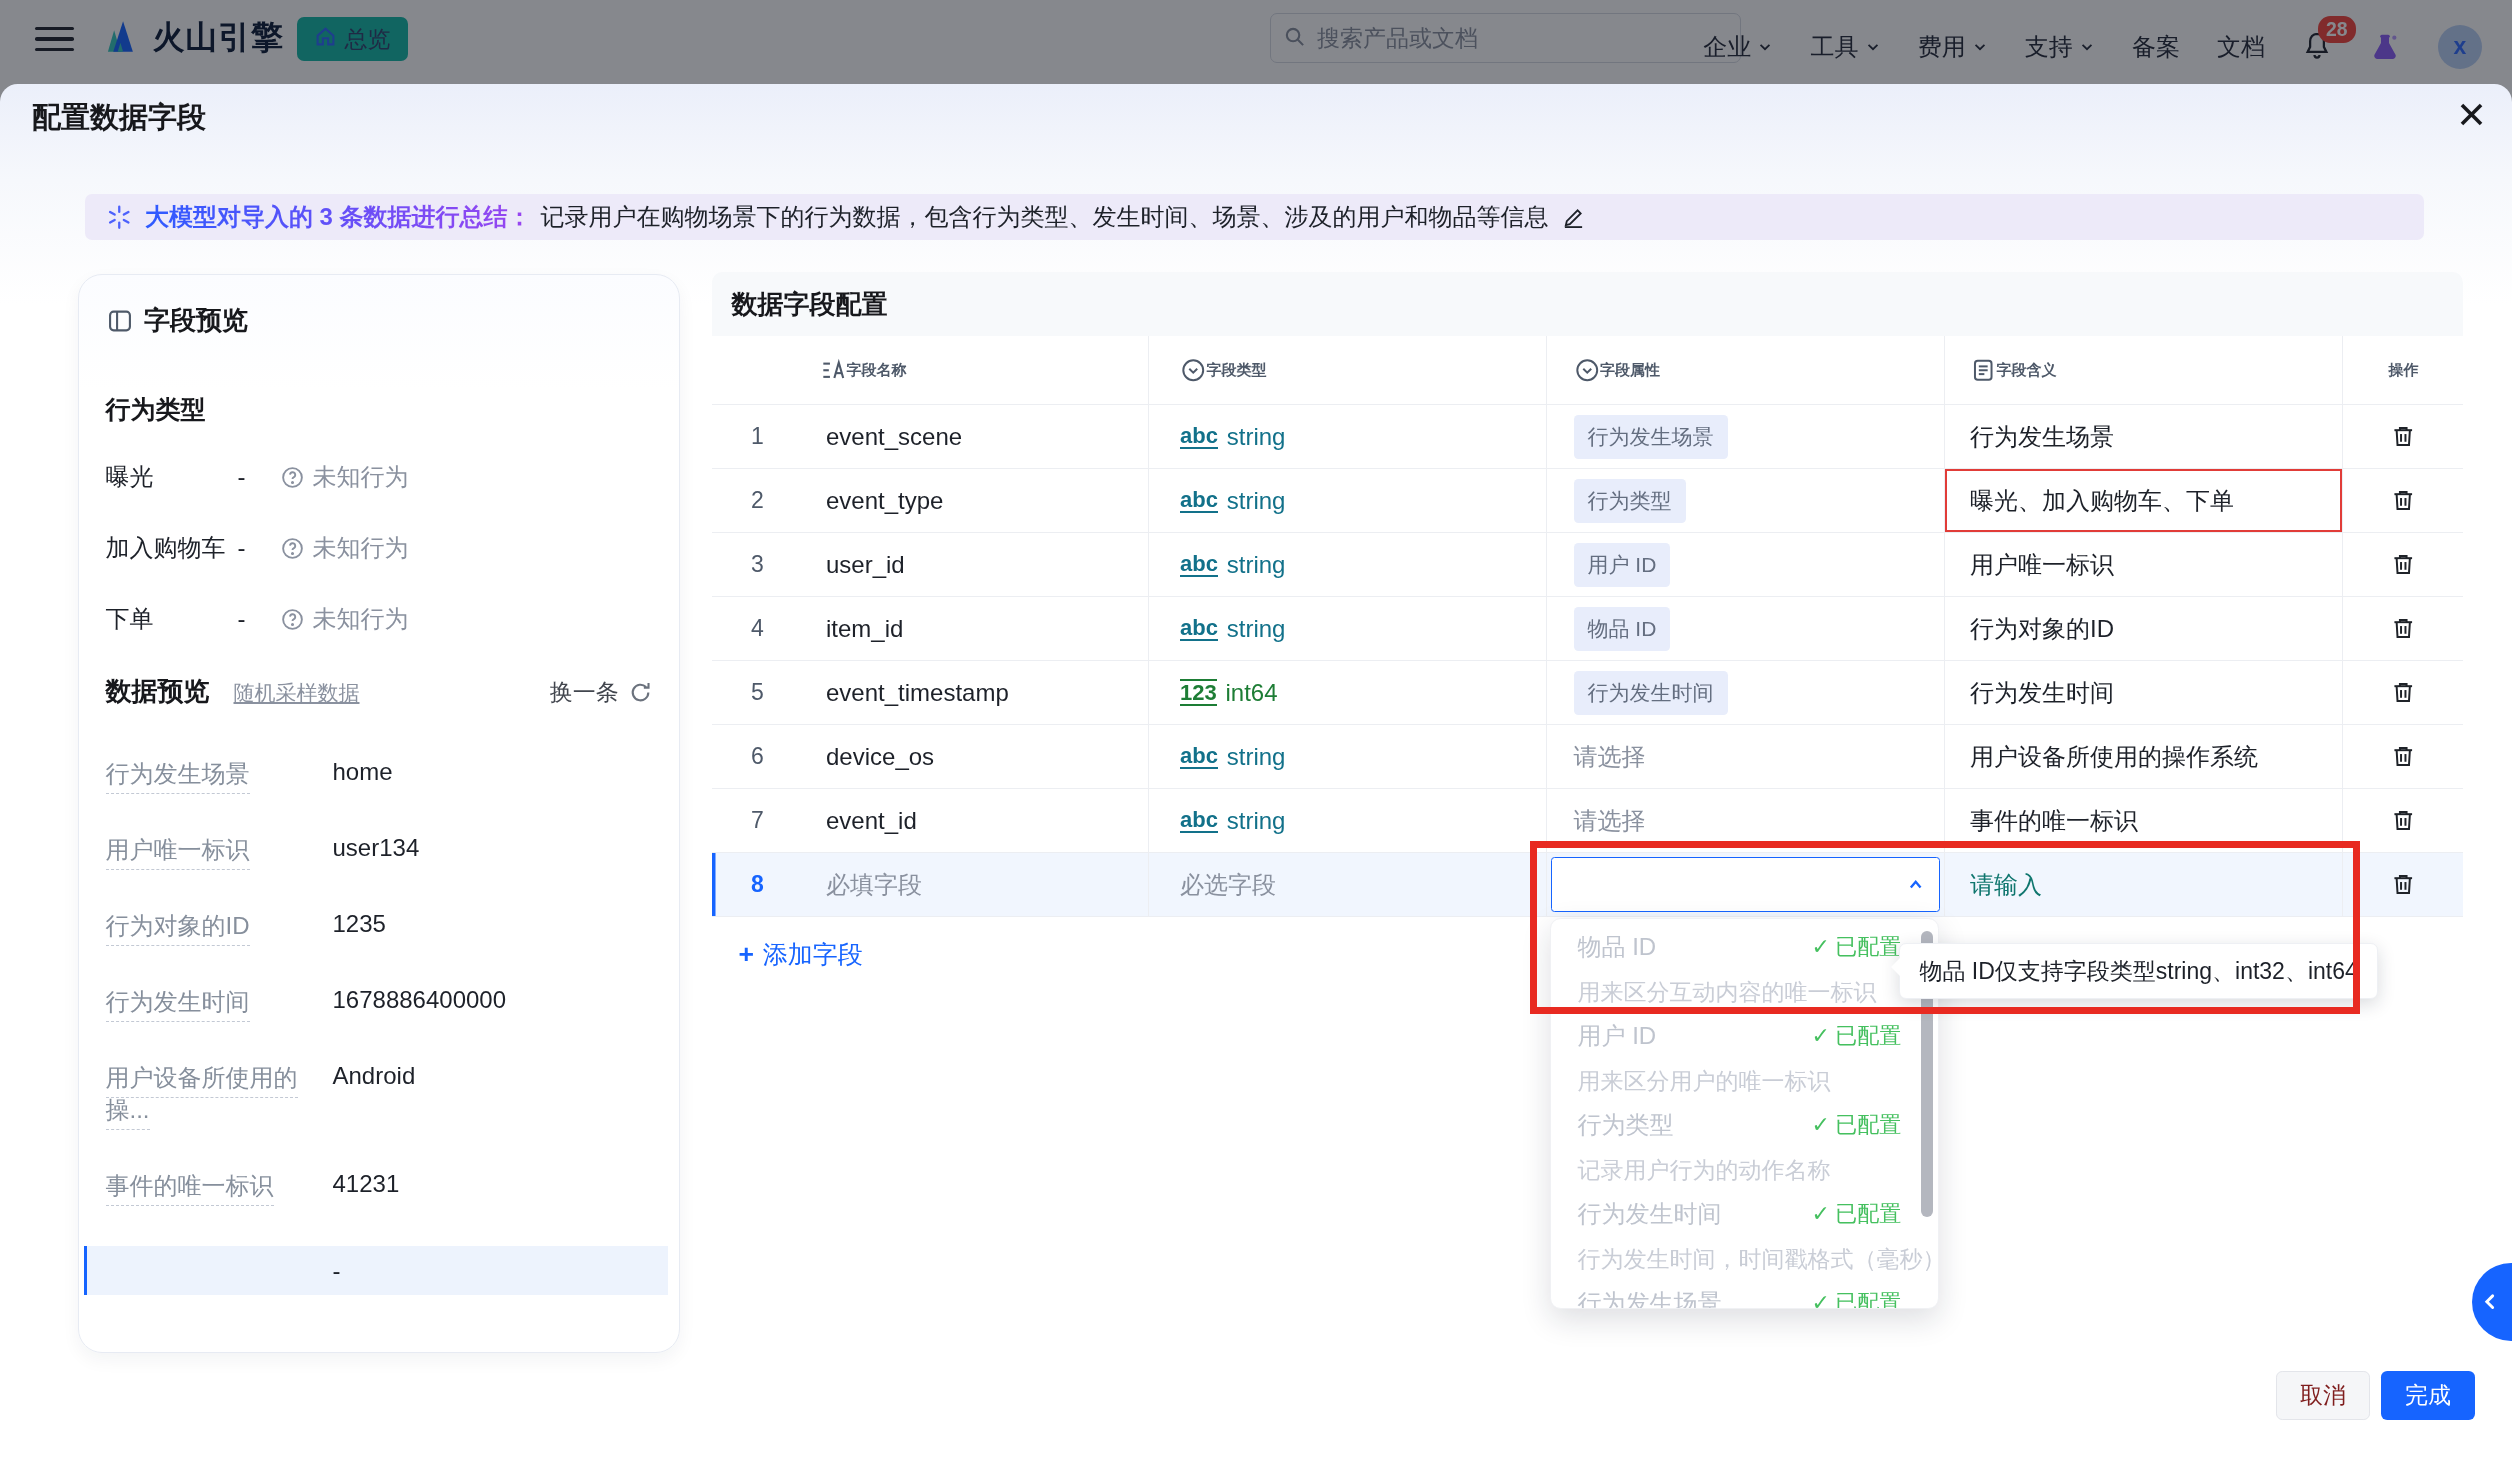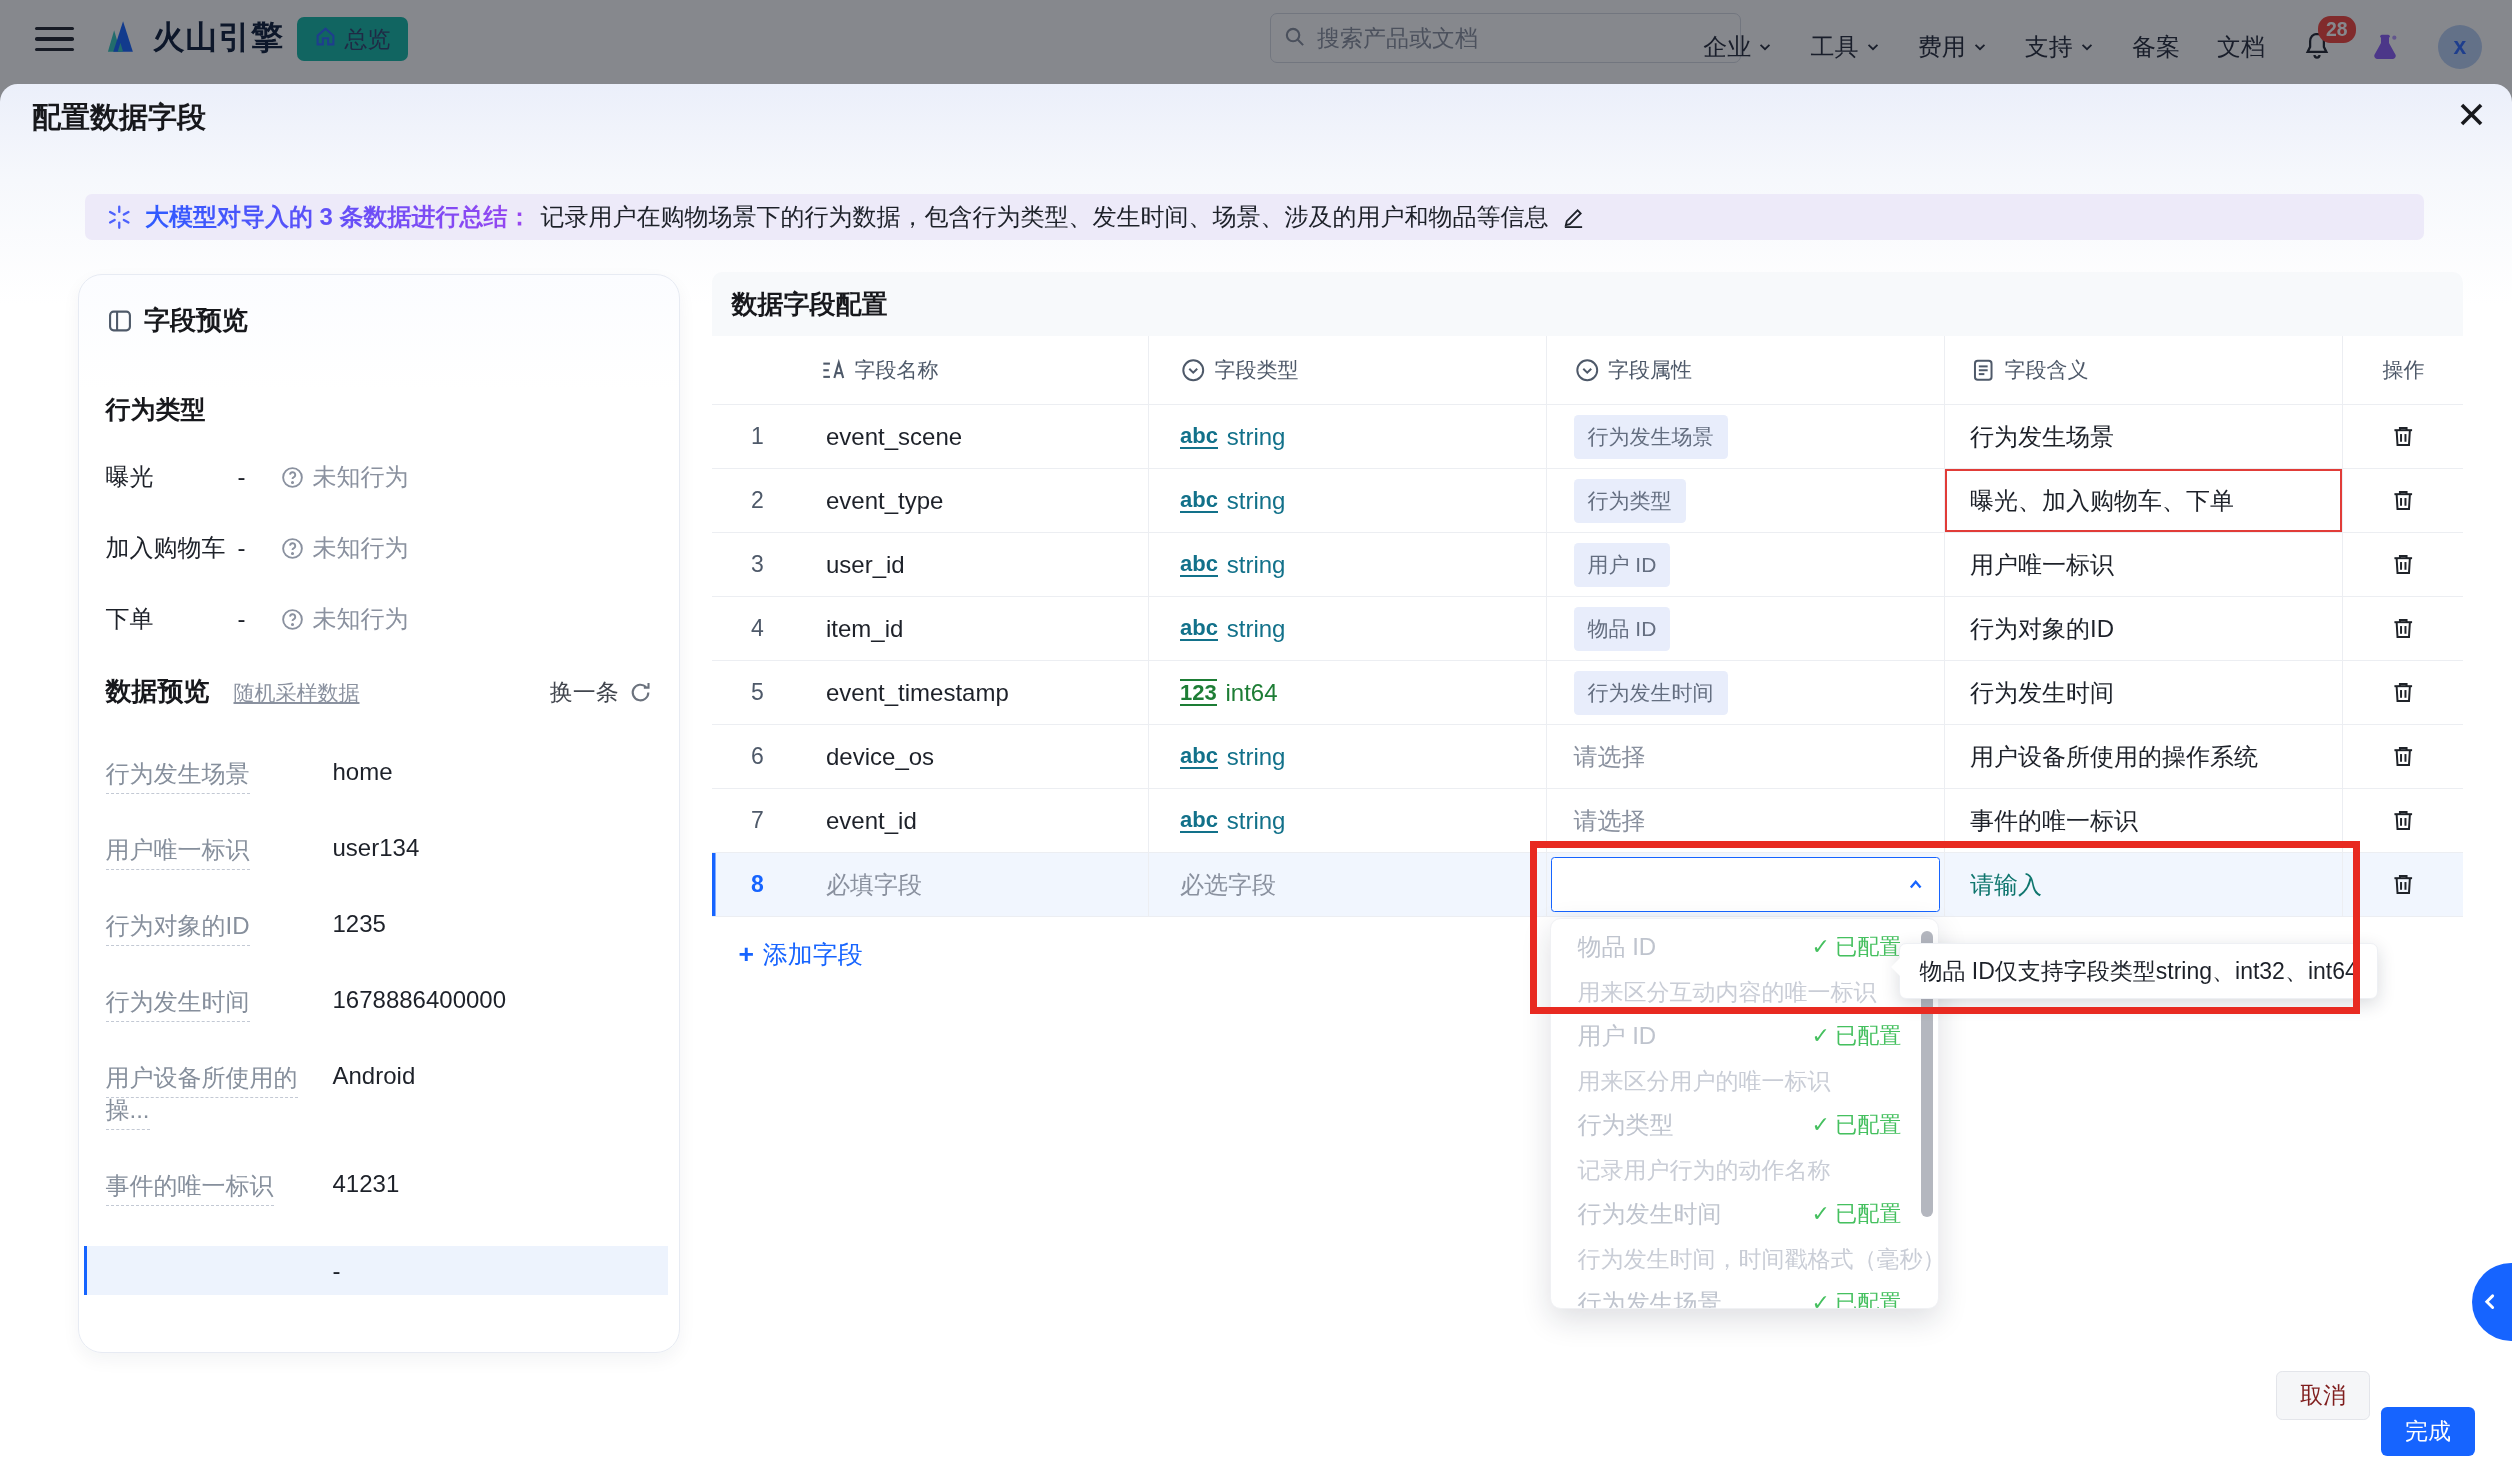--- a/index.html
+++ b/index.html
@@ -69,21 +69,21 @@
 
   
   .config-card { position:absolute; left:712px; top:188px; width:1751px; background:#fff; border-radius:10.6px 10.6px 0 0; }
   .cfg-head { height:64px; background:#f7f9fb; border-radius:10.6px 10.6px 0 0; display:flex; align-items:center;
     padding-left:19.4px; font-size:26px; font-weight:700; color:#17181c; }
   .trow { display:grid; grid-template-columns:436px 398px 398px 398px 122px; align-items:center;
     border-bottom:0.9px solid #eceef2; background:#fff; }
   .trow > div { height:100%; display:flex; align-items:center; }
   .trow > div + div { border-left:0.9px solid #eceef2; }
   .thead { height:69px; }
-  .thead > div { color:#4e5969; font-size:21px; font-weight:400; gap:8px; }
+  .thead > div { color:#4e5969; font-size:15px; font-weight:700; }
   .th-name { padding-left:108px; } .th-type { padding-left:31px; } .th-attr { padding-left:26.5px; }
   .th-meaning { padding-left:25px; } .th-op { justify-content:center; }
   .tr-data { height:64px; }
   .td-name { padding-left:39px; }
   .td-no { width:75px; font-size:23px; color:#4e5969; }
   .td-fieldname { font-size:24px; color:#1d2129; }
   .td-type { padding-left:31px; gap:8.8px; font-size:24px; }
   .type-string { color:#12718a; } .type-int { color:#1d7d35; }
   .tprefix { font-weight:700; font-size:22px; letter-spacing:0; border-bottom:2.7px solid currentColor; line-height:1.05; }
   .tprefix.num { border-top:2.7px solid currentColor; }
@@ -123,21 +123,21 @@
   .tooltip::before { content:""; position:absolute; left:-8.8px; top:14px; border-top:9.7px solid transparent;
     border-bottom:9.7px solid transparent; border-right:9.7px solid #fff; }
 
   
   .annotation-rect { position:absolute; left:1530px; top:757px; width:830px; height:173px;
     border:7px solid #e82a21; z-index:40; pointer-events:none; }
 
   
   .btn-cancel { position:absolute; left:2276px; top:1287px; width:94px; height:49px; background:#f5f6f8;
     border:0.9px solid #e3e5ea; border-radius:6.2px; font-size:23px; color:#7f1d1d; cursor:pointer; font-family:inherit; }
-  .btn-confirm { position:absolute; left:2381px; top:1323px; width:94px; height:49px; background:#1664ff;
+  .btn-confirm { position:absolute; left:2381px; top:1287px; width:94px; height:49px; background:#1664ff;
     border:none; border-radius:6.2px; font-size:23px; color:#fff; cursor:pointer; font-family:inherit; }
 
   
   .collapse-handle { position:absolute; right:0; top:1179px; width:40px; height:78px; background:#1664ff;
     border-radius:78px 0 0 78px; z-index:30; display:flex; align-items:center; padding-left:8.8px; cursor:pointer; }
 </style>
 </head>
 <body>
 
 <div class="navbar">

